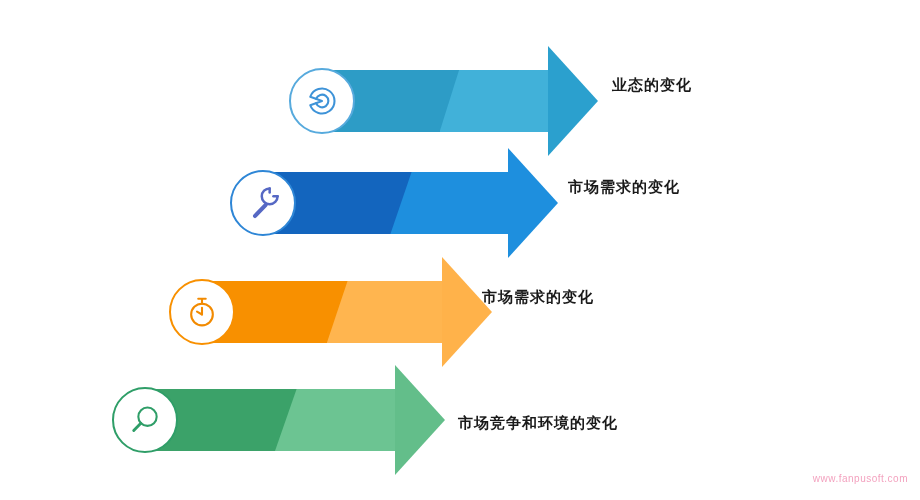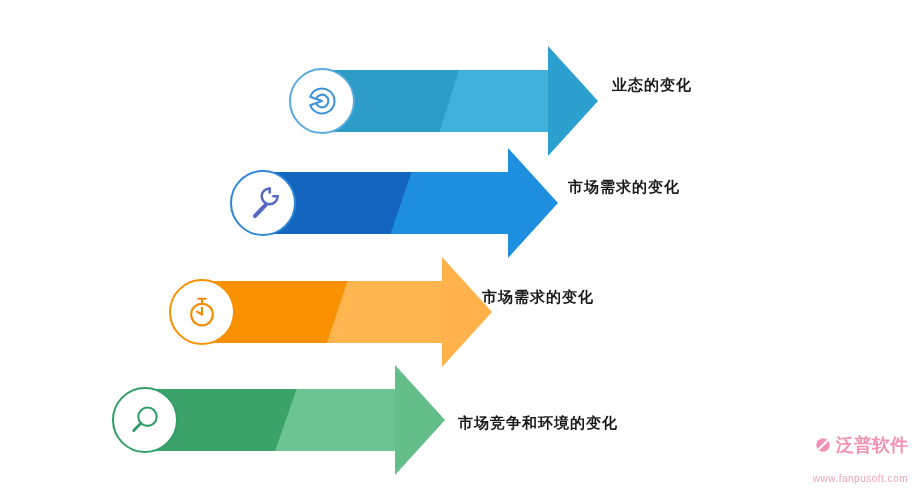--- a/index.html
+++ b/index.html
@@ -118,23 +118,16 @@
     <div class="icon-circle">
       <svg viewBox="0 0 48 48" aria-hidden="true">
         <circle cx="27" cy="20" r="11" stroke-width="2.5"></circle>
         <path d="M19 28 L10.5 36.5" stroke-width="3.5" stroke-linecap="round"></path>
       </svg>
     </div>
     <div class="step-label">市场竞争和环境的变化</div>
   </section>
 
   <div class="watermark" style="color: rgb(241, 145, 179);">
-    <div class="brand-line">
-      <svg viewBox="0 0 24 24" aria-hidden="true">
-        <circle cx="12" cy="12" r="9" fill="currentColor"></circle>
-        <rect x="3" y="10.5" width="18" height="3" fill="#ffffff" transform="rotate(-45 12 12)"></rect>
-      </svg>
-      <span>泛普软件</span>
-    </div>
     <div class="wm-url">www.fanpusoft.com</div>
   </div>
 
 </div>
 
 </body></html>

